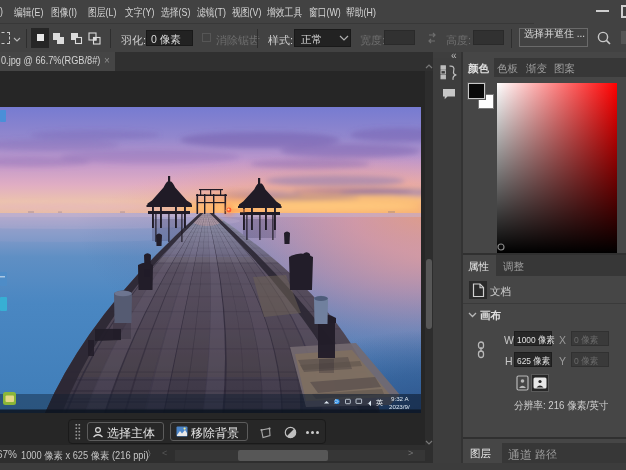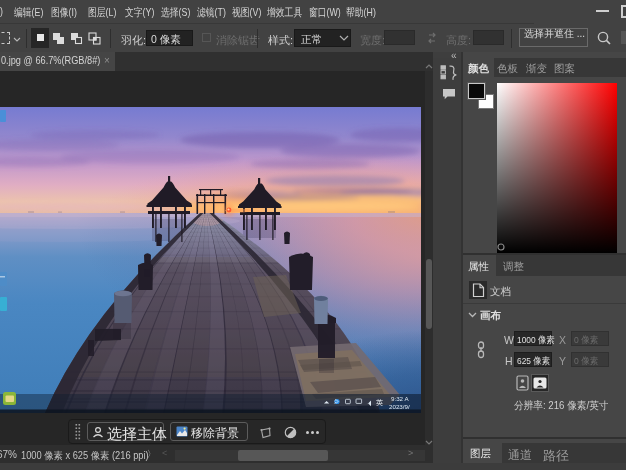--- a/index.html
+++ b/index.html
@@ -382,21 +382,21 @@
           <rect x="4.5" y="11.2" width="1.6" height="1.6"></rect>
       <rect x="1.5" y="14.6" width="1.6" height="1.6"></rect>
           <rect x="4.5" y="14.6" width="1.6" height="1.6"></rect>
         </g>
     </svg>
     <div class="abs" style="left:18px;top:2px;width:77px;height:19px;border:1px solid #5c5c5c;border-radius:3px;box-sizing:border-box;"></div>
     <svg class="abs" style="left:23px;top:6px;" width="12" height="12">
       <circle cx="6" cy="4" r="2.4" fill="none" stroke="#d8d8d8" stroke-width="1.2"></circle>
       <path d="M1.5,11 Q6,6.5 10.5,11" fill="none" stroke="#d8d8d8" stroke-width="1.2"></path>
     </svg>
-    <div class="t" style="left:38px;top:5px;font-size:15px;color:#e4e4e4;">选择主体</div>
+    <div class="t" style="left:38px;top:5px;font-size:12px;color:#e4e4e4;">选择主体</div>
     <div class="abs" style="left:101px;top:2px;width:78px;height:19px;border:1px solid #5c5c5c;border-radius:3px;box-sizing:border-box;"></div>
     <svg class="abs" style="left:107px;top:6px;" width="12" height="11">
       <rect x="0.5" y="0.5" width="11" height="10" rx="1" fill="#4a84c8"></rect>
       <path d="M1,9 L4,5 L6,7.5 L9,4 L11,7 L11,10 L1,10 z" fill="#e8e8e8"></path>
       <circle cx="8.6" cy="2.6" r="1.1" fill="#f0e890"></circle>
     </svg>
     <div class="t" style="left:122px;top:5px;font-size:12px;color:#e4e4e4;">移除背景</div>
     <svg class="abs" style="left:190px;top:7px;" width="13" height="12">
       <path d="M2.5,3 L10.5,1.5 L11,8.5 L4,10.5 z" fill="none" stroke="#a8a8a8" stroke-width="1.1"></path>
       <circle cx="2.5" cy="3" r="1.1" fill="#a8a8a8"></circle>
@@ -505,17 +505,17 @@
       <circle cx="7" cy="4.5" r="1.6" fill="#262626"></circle>
       <path d="M3.5,10.5 Q7,6.5 10.5,10.5" fill="#262626"></path>
     </svg>
     <div class="t" style="left:51px;top:347px;font-size:10.5px;color:#cfcfcf;transform:scaleX(0.92);transform-origin:left;">分辨率: 216 像素/英寸</div>
 
     <div class="abs" style="left:0;top:385px;width:163px;height:2px;background:#303030;"></div>
     <div class="abs" style="left:0;top:391px;width:163px;height:20px;background:#373737;"></div>
     <div class="abs" style="left:0;top:391px;width:39px;height:20px;background:#464646;"></div>
     <div class="t" style="left:7px;top:395px;font-size:10.5px;color:#e4e4e4;">图层</div>
     <div class="t" style="left:45px;top:395px;font-size:12px;color:#9d9d9d;">通道</div>
-    <div class="t" style="left:80px;top:395px;font-size:13px;color:#9d9d9d;">路径</div>
+    <div class="t" style="left:72px;top:395px;font-size:11px;color:#9d9d9d;">路径</div>
   </div>
 </div>
 
 <div class="abs" style="left:0;top:463px;width:626px;height:7px;background:#3c3c3c;"></div>
 
 </body></html>

